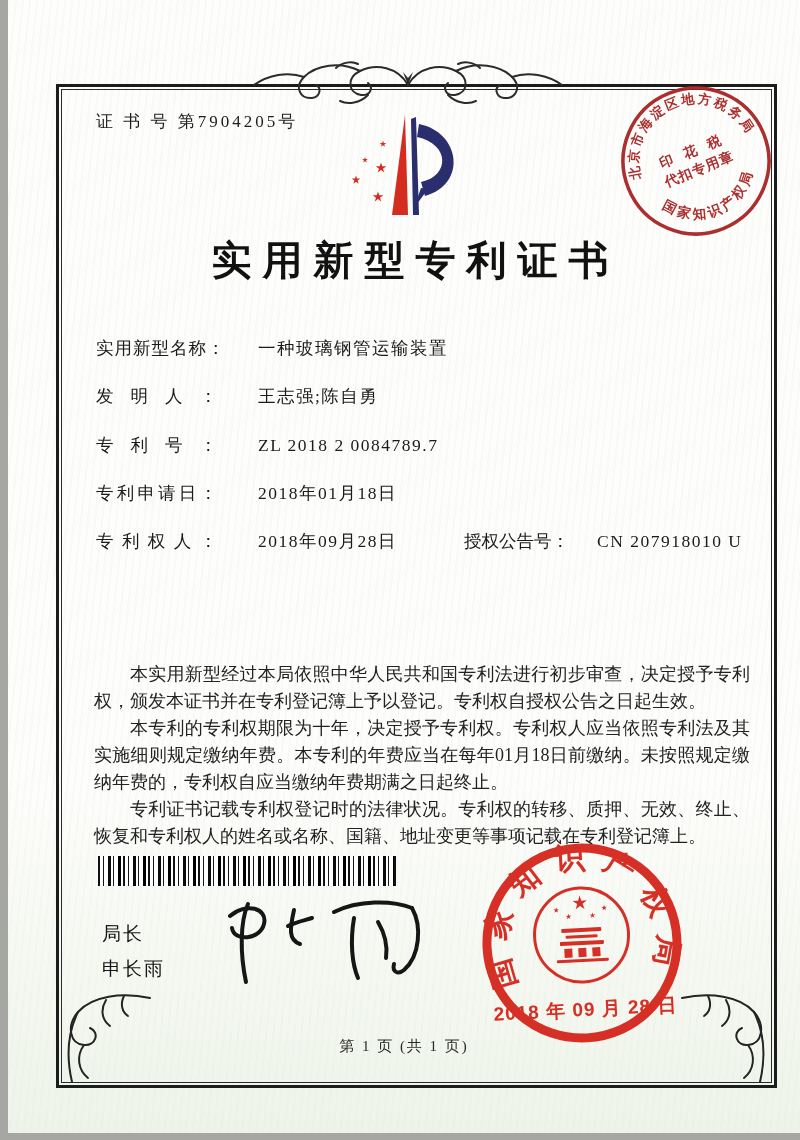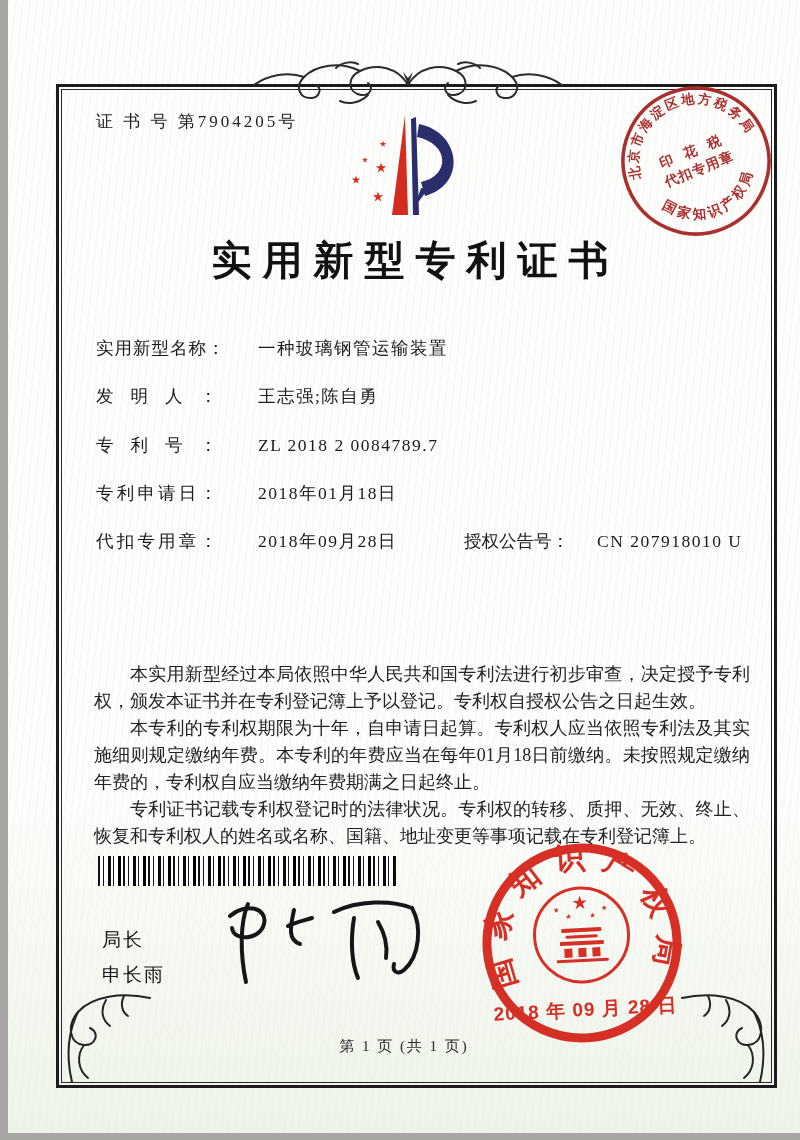--- a/index.html
+++ b/index.html
@@ -23,21 +23,21 @@
   .flabel { display:inline-block; width:122px; text-align:justify; text-align-last:justify; margin-right:12px; letter-spacing:1px; }
   .fvalue { letter-spacing:1.5px;margin-left:28px; }
   .grant-right { position:absolute; left:368px; top:0; }
   .paragraphs { position:absolute; left:86px; top:661px; width:656px; font-size:18px; line-height:27px; color:#222; text-align:justify; }
   .paragraphs p { margin:0; text-indent:2em; }
   .barcode {
     position:absolute; left:90px; top:856px; width:296px; height:30px;
     background:repeating-linear-gradient(90deg,#111 0 2px,#fff 2px 5px,#151515 5px 6px,#fff 6px 10px,#0c0c0c 10px 13px,#fff 13px 15px,#1a1a1a 15px 16px,#fff 16px 20px,#000 20px 23px,#fff 23px 25px);
     border-right:2px solid #111;
   }
-  .signer { position:absolute; left:94px; top:916px; font-size:19px; color:#141414; font-family:Liberation Mono, monospace;margin-top:8px; }
+  .signer { position:absolute; left:94px; top:916px; font-size:19px; color:#141414; font-family:Liberation Serif, serif; }
   .signer div { line-height:35px; letter-spacing:2px; }
   .signature { position:absolute; left:198px; top:882px; width:250px; height:115px; }
   .seal-bottom { position:absolute; left:461px; top:831px; width:226px; height:226px; transform:rotate(-3deg); opacity:0.96; }
   .seal-top { position:absolute; left:607px; top:80px; width:162px; height:162px; opacity:0.93; }
   .footer { position:absolute; left:0; top:1037px; width:100%; text-align:center; font-size:15px; letter-spacing:2px; color:#2a2a2a; }
   .seal-font { font-family:"Liberation Sans","DejaVu Sans",sans-serif; font-weight:bold; }
 </style>
 </head>
 <body>
 
@@ -105,30 +105,30 @@
       <div class="field-row">
         <span class="flabel">发明人：</span><span class="fvalue">王志强;陈自勇</span>
       </div>
       <div class="field-row">
         <span class="flabel">专利号：</span><span class="fvalue">ZL 2018 2 0084789.7</span>
       </div>
       <div class="field-row">
         <span class="flabel">专利申请日：</span><span class="fvalue">2018年01月18日</span>
       </div>
       <div class="field-row">
-        <span class="flabel">代扣专用章：</span><span class="fvalue">2018年09月28日</span>
+        <span class="flabel">专利权人：</span><span class="fvalue">2018年09月28日</span>
         <span class="grant-right">
           <span>授权公告号：</span><span class="fvalue">CN 207918010 U</span>
         </span>
       </div>
     </div>
 
     <div class="paragraphs">
       <p>本实用新型经过本局依照中华人民共和国专利法进行初步审查，决定授予专利权，颁发本证书并在专利登记簿上予以登记。专利权自授权公告之日起生效。</p>
-      <p>本专利的专利权期限为十年，自申请日起算。专利权人应当依照专利法及其实施细则规定缴纳年费。本专利的年费应当在每年01月18日前缴纳。未按照规定缴纳年费的，专利权自应当缴纳年费期满之日起终止。</p>
+      <p>本专利的专利权期限为十年，决定授予专利权。专利权人应当依照专利法及其实施细则规定缴纳年费。本专利的年费应当在每年01月18日前缴纳。未按照规定缴纳年费的，专利权自应当缴纳年费期满之日起终止。</p>
       <p>专利证书记载专利权登记时的法律状况。专利权的转移、质押、无效、终止、恢复和专利权人的姓名或名称、国籍、地址变更等事项记载在专利登记簿上。</p>
     </div>
 
     <div class="barcode"></div>
 
     <div class="signer">
       <div>局长</div>
       <div>申长雨</div>
     </div>
 

